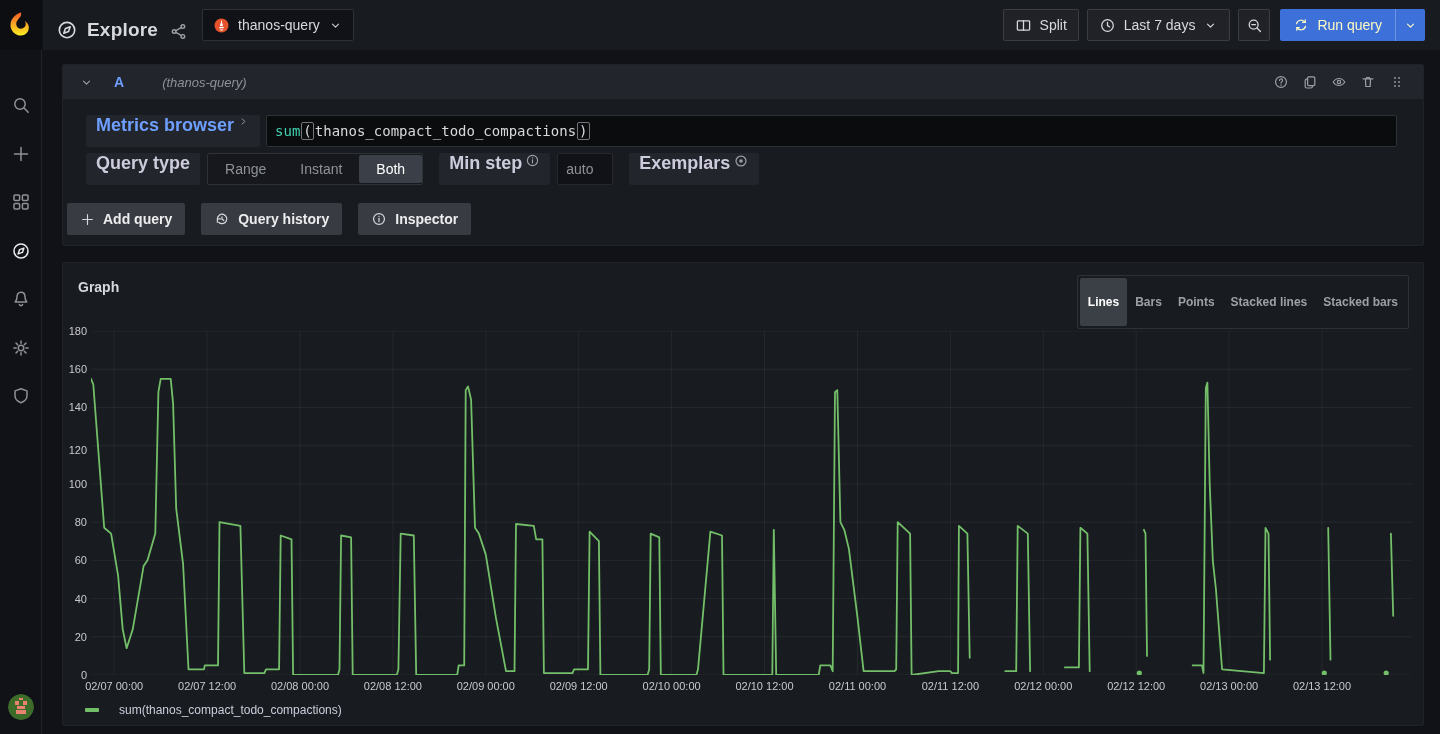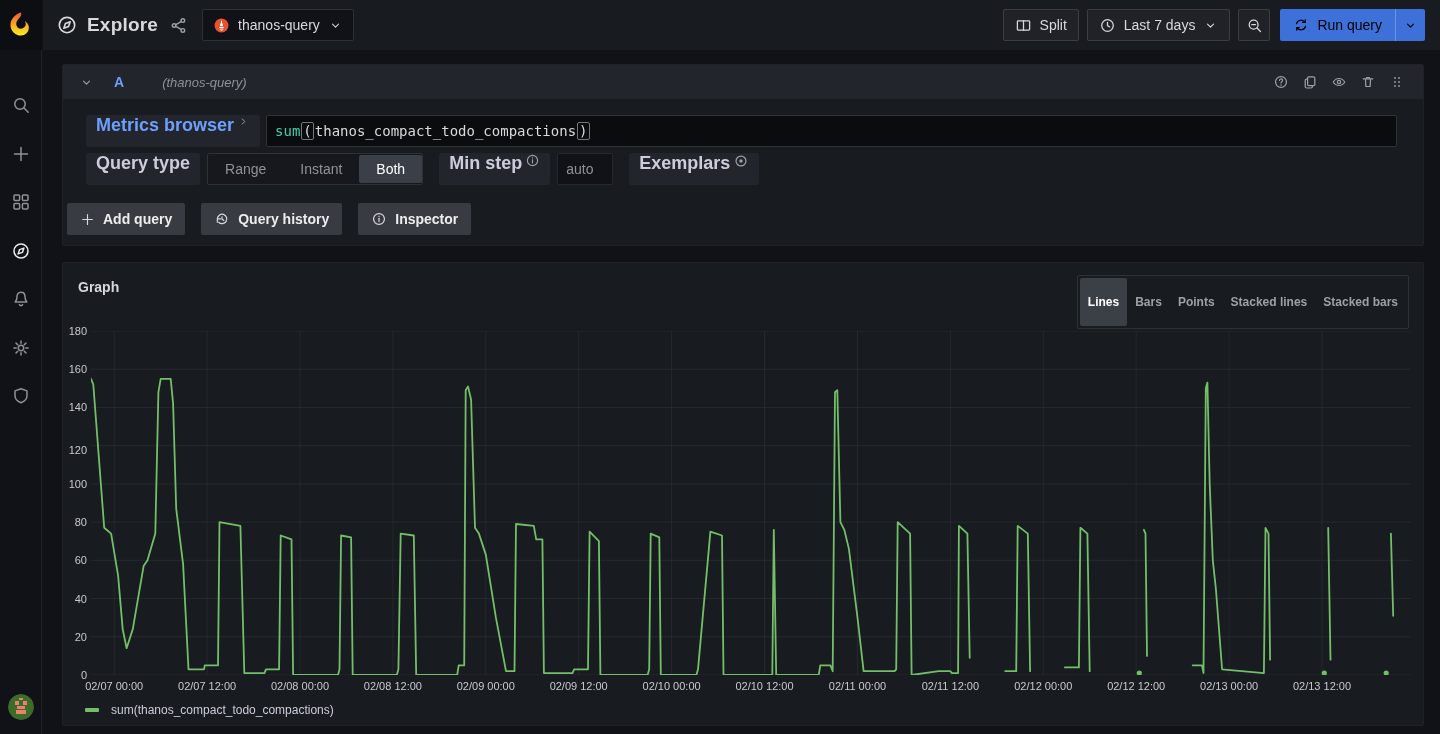--- a/index.html
+++ b/index.html
@@ -13,35 +13,35 @@
   #logo-cell { width:42px; height:50px; background:#0d0e12; display:flex; align-items:center; justify-content:center; }
   #sidebar-nav { position:absolute; top:81px; left:0; width:42px; display:flex; flex-direction:column; }
   .nav-item { width:42px; height:48.5px; display:flex; align-items:center; justify-content:center;
     color:#8e9196; cursor:pointer; }
   .nav-item.active { color:#ebebee; }
   #avatar-cell { position:absolute; left:8px; top:694px; width:26px; height:26px; border-radius:50%; overflow:hidden; cursor:pointer; }
 
   
   #topbar { position:absolute; left:43px; top:0; width:1397px; height:50px; background:#181b1f;
     display:flex; align-items:center; }
-  .tb-left { display:flex; align-items:center; }
+  .tb-left { display:flex; align-items:flex-end; }
   #explore-icon { margin-left:13px; color:#d8d9dd; }
   #explore-title { font-size:19px; font-weight:600; color:#d8d9dd; margin-left:9px; letter-spacing:.2px; }
   #share-icon { margin-left:11px; color:#9da0a6; cursor:pointer; }
   #ds-picker { margin-left:14px; height:32px; display:flex; align-items:center; gap:8px;
     border:1px solid #2c3235; border-radius:2px; background:#111217; padding:0 10px; cursor:pointer; }
   #ds-picker .ds-name { font-size:14px; font-weight:500; color:#d8d9dd; }
   .tb-right { position:absolute; right:15px; top:9px; display:flex; align-items:center; }
   .tb-btn { height:32px; display:flex; align-items:center; gap:8px; padding:0 11px;
     background:#202227; border:1px solid rgba(204,204,220,.16); border-radius:2px;
     color:#d8d9dd; font-size:14px; font-weight:500; cursor:pointer; }
   .tb-btn + .tb-btn { margin-left:8px; }
   .tb-btn.square { width:32px; justify-content:center; padding:0; }
   #run-query { margin-left:10px; height:32px; display:flex; align-items:stretch;
-    background:#3d71d9; border-radius:2px; color:#000000; cursor:pointer; }
+    background:#3d71d9; border-radius:2px; color:#fef9c3; cursor:pointer; }
   #run-query .rq-main { display:flex; align-items:center; gap:8px; padding:0 13px; font-size:14px; font-weight:500; }
   #run-query .rq-caret { display:flex; align-items:center; padding:0 7px; border-left:1px solid rgba(255,255,255,.25); }
 
   
   .panel { position:absolute; left:62px; width:1362px; background:#181b1f; border:1px solid #202226; border-radius:2px; }
   #query-panel { top:64px; height:182px; }
   #graph-panel { top:262px; height:464px; }
 
   
   #qheader { position:absolute; left:0; top:0; width:100%; height:34px; background:#22252b;
@@ -87,21 +87,21 @@
   #gmodes { position:absolute; right:14px; top:12px; display:flex; align-items:center;
     border:1px solid #2c3235; border-radius:2px; padding:2px; }
   .gmode { padding:17px 8px; font-size:12px; font-weight:600; color:#9da0a6; cursor:pointer; border-radius:2px; white-space:nowrap; }
   .gmode.active { background:#3b4046; color:#fff; }
 
   #ylabels { position:absolute; left:0; top:0; width:24px; height:100%; }
   .y-tick { position:absolute; right:0; width:24px; text-align:right; font-size:11px; color:#c8c9ce; }
   #plot { position:absolute; left:28px; top:68px; }
   #xlabels { position:absolute; left:28px; top:417px; height:14px; }
   .x-tick { position:absolute; transform:translateX(-50%); font-size:11px; color:#c8c9ce; white-space:nowrap; }
-  #legend { position:absolute; left:22px; top:440px; display:flex; align-items:center; gap:12px; cursor:pointer; }
+  #legend { position:absolute; left:22px; top:440px; display:flex; align-items:center; gap:20px; cursor:pointer; }
   #legend .swatch { width:14px; height:4px; border-radius:1px; }
   #legend .ltext { font-size:12px; color:#ccccdc; }
 
   svg.ic { display:block; }
 </style>
 </head>
 <body>
 
 <div id="app">
 

